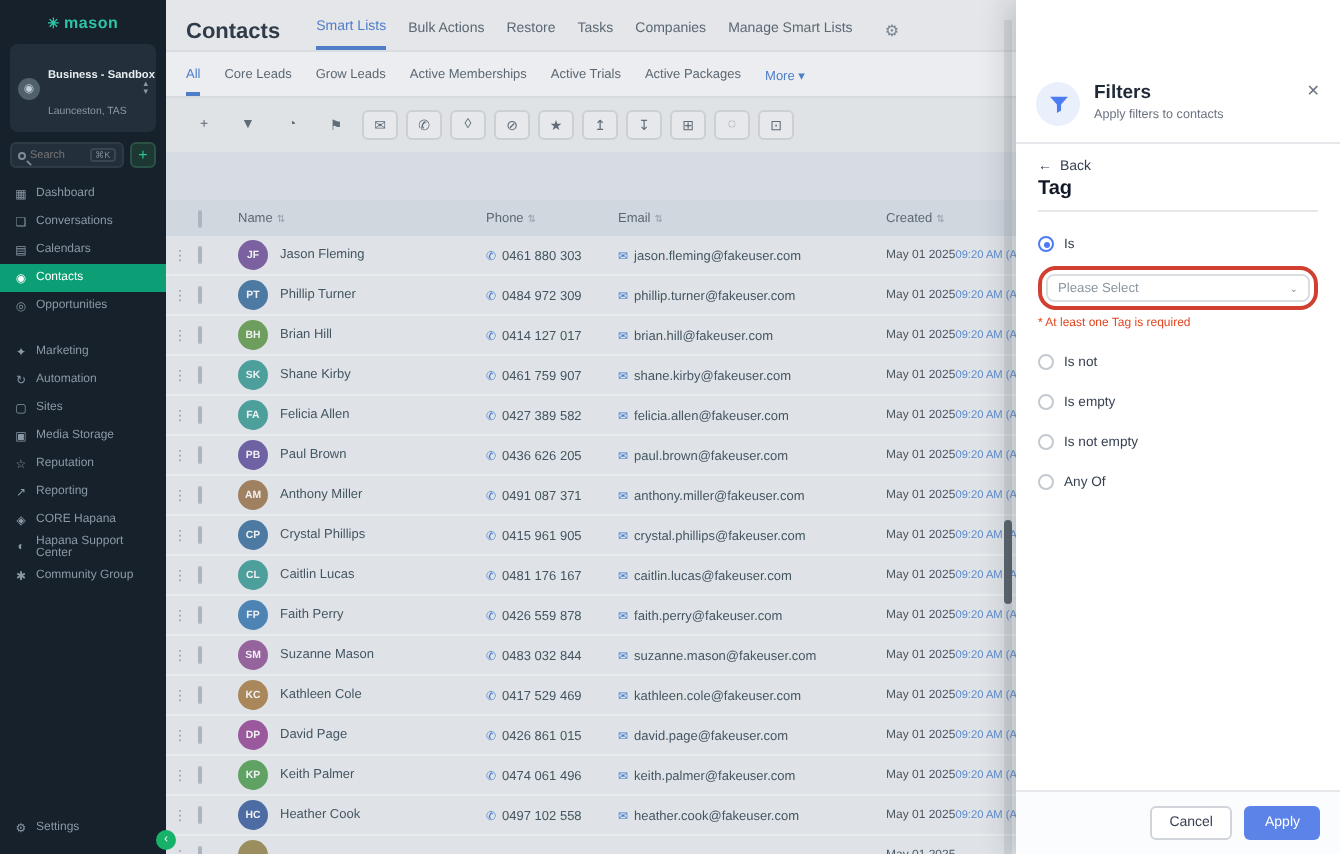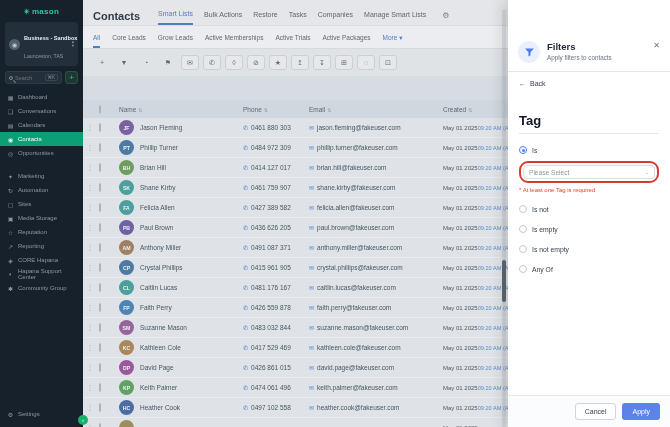--- a/index.html
+++ b/index.html
@@ -73,21 +73,21 @@
   
   .panel { position:absolute; right:0; top:0; width:162px; height:427px; background:#ffffff; z-index:40; box-shadow:-4px 0 14px rgba(20,30,40,0.18); display:flex; flex-direction:column; }
   .pn-head { display:flex; align-items:flex-start; gap:7px; padding:9px 10px 8px;margin-top:32px; }
   .funnel-circ { width:22px; height:22px; border-radius:50%; background:#e9f0fb; display:flex; align-items:center; justify-content:center; flex:none; }
   .pn-title { font-size:9.5px; font-weight:bold; color:#1f2937; }
   .pn-sub { font-size:6.3px; color:#6b7280; margin-top:2px; }
   .pn-close { margin-left:auto; color:#6b7280; font-size:8px; cursor:pointer; }
   .pn-div { border-top:1px solid #e5e7eb; }
   .pn-body { flex:1; padding:8px 11px; overflow:hidden; }
   .back { display:flex; align-items:center; gap:4px; font-size:7px; color:#374151; cursor:pointer; }
-  .sec-title { font-size:13px; font-weight:bold; color:#111827; margin-top:26px; padding-bottom:5px; border-bottom:1px solid #e5e7eb; }
+  .sec-title { font-size:10px; font-weight:bold; color:#111827; margin-top:2px; padding-bottom:5px; border-bottom:1px solid #e5e7eb; }
   .radio-row { display:flex; align-items:center; gap:5px; margin-top:12px; cursor:pointer; }
   .radio { width:8px; height:8px; border-radius:50%; border:1px solid #c3c9d0; background:#fff; flex:none; position:relative; }
   .radio.sel { border-color:#4c7cf3; }
   .radio.sel::after { content:""; position:absolute; inset:1.5px; border-radius:50%; background:#4c7cf3; }
   .radio-label { font-size:6.8px; color:#374151; }
   .sel-ring { border:2px solid #d23f31; border-radius:9px; padding:2px; margin-top:7px; }
   .selectbox { border:1px solid #d9dee3; border-radius:4px; height:14px; display:flex; align-items:center; justify-content:space-between; padding:0 5px; background:#fff; cursor:pointer; }
   .selectbox .ph { font-size:6.6px; color:#8b96a0; }
   .selectbox .car { font-size:5px; color:#8b96a0; }
   .required { font-size:6px; color:#e0451f; margin-top:4px; }

